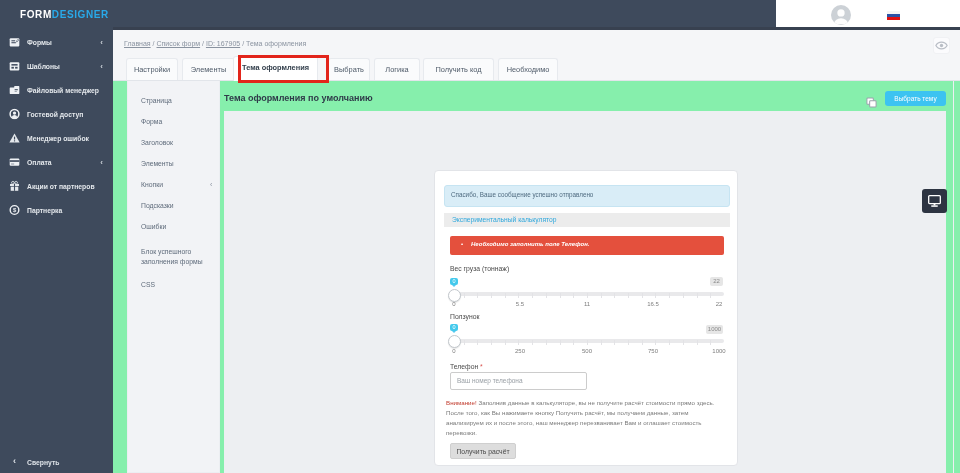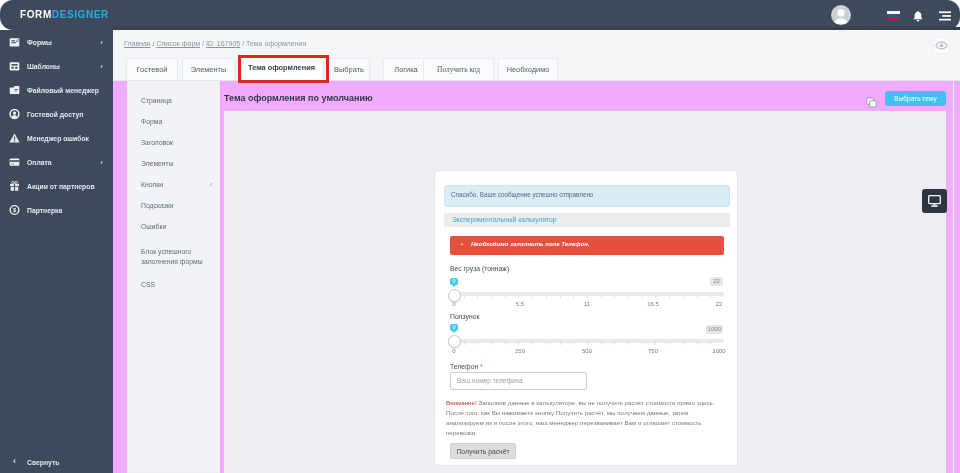--- a/index.html
+++ b/index.html
@@ -1,19 +1,19 @@
 <!DOCTYPE html>
 <html><head>
 <meta charset="utf-8">
 <style>
 * { margin:0; padding:0; box-sizing:border-box; }
 html,body { width:960px; height:473px; overflow:hidden; }
 body { font-family:"Liberation Sans", sans-serif; background:#fff; position:relative; }
 
-#header { position:absolute; left:0; top:0; width:960px; height:30px; background:#3e4a5c; z-index:5;border-radius:13px; }
+#header { position:absolute; left:0; top:0; width:776px; height:30px; background:#3e4a5c; z-index:5; }
 #logo { position:absolute; left:20px; top:9px; font-size:10px; font-weight:bold; letter-spacing:0.6px; color:#fff; }
 #logo span { color:#29a9e9; }
 
 #sidebar { position:absolute; left:0; top:30px; width:113px; height:443px; background:#3e4a5c; z-index:4; }
 .side-item { position:absolute; left:0; width:113px; height:24px; color:#e4e8ec; font-size:6.8px; font-weight:bold; }
 .side-item .ico { position:absolute; left:9px; top:50%; transform:translateY(-50%); width:11px; height:11px; }
 .side-item .lbl { position:absolute; left:27px; top:50%; transform:translateY(-50%); white-space:nowrap; }
 .side-item .chev { position:absolute; right:10px; top:50%; transform:translateY(-50%); font-size:8px; font-weight:bold; color:#cdd3da; }
 #collapse { position:absolute; left:0; top:424px; width:113px; height:19px; color:#dfe4e9; font-size:6.8px; font-weight:bold; }
 #collapse .chev2 { position:absolute; left:13px; top:2px; font-size:9px; }
@@ -22,21 +22,21 @@
 #main { position:absolute; left:113px; top:30px; width:847px; height:443px; background:#f5f6f8; }
 #crumbs { position:absolute; left:11px; top:10px; font-size:7px; color:#8a93a0; white-space:nowrap; }
 #crumbs a { color:#8a93a0; text-decoration:underline; }
 #eyebox { position:absolute; left:820px; top:7px; width:17px; height:17px; background:#fbfbfd; border:1px solid #f0f1f4; border-radius:3px; }
 
 .tab { position:absolute; top:28px; height:22px; background:#fafbfc; border:1px solid #e7eaee; border-bottom:none; border-radius:3px 3px 0 0; font-size:7.4px; color:#4e5a68; text-align:center; line-height:21px; }
 #tabrow-line { position:absolute; left:0; top:50px; width:847px; height:1px; background:#e2e5ea; }
 .tab.active { background:#fff; color:#333f4c; font-weight:bold; top:26px; height:25px; z-index:3; border-color:#e7eaee; }
 #redbox { position:absolute; left:125px; top:25px; width:91px; height:28px; border:3px solid #e2251b; z-index:6; }
 
-#content { position:absolute; left:0px; top:51px; width:847px; height:392px; background:#f0abfc; }
+#content { position:absolute; left:0px; top:51px; width:847px; height:392px; background:#86efac; }
 #submenu { position:absolute; left:14px; top:0px; width:93px; height:392px; background:#f2f3f6; border:1px solid #eceef2; border-top:none; }
 .sm-item { position:absolute; left:13px; color:#5f6b7b; font-size:6.8px; white-space:nowrap; }
 .sm-chev { position:absolute; left:82px; color:#8a93a0; font-size:7px; }
 #heading { position:absolute; left:111px; top:12px; font-size:9px; font-weight:bold; color:#2f3b49; }
 #copyicon { position:absolute; left:753px; top:13px; width:10px; height:10px; }
 #themebtn { position:absolute; left:772px; top:10px; width:61px; height:15px; background:#3cc3f1; border-radius:3px; color:#fff; font-size:6.5px; text-align:center; line-height:15px; }
 #preview { position:absolute; left:111px; top:30px; width:722px; height:362px; background:#edeff2; }
 
 #panel { position:absolute; left:210px; top:59px; width:304px; height:296px; background:#fff; border:1px solid #e2e4e8; border-radius:4px; }
 .alert-info { position:absolute; left:9px; top:14px; width:286px; height:22px; background:#d9edf7; border:1px solid #c6e4f2; border-radius:3px; color:#4f6b80; font-size:6.3px; line-height:18px; padding-left:6px; }
@@ -165,26 +165,26 @@
     </div>
 </div>
 <div id="main">
   <div id="crumbs"><a>Главная</a> / <a>Список форм</a> / <a>ID: 167905</a> / Тема оформления</div>
   <div id="eyebox">
     <svg width="15" height="15" viewBox="0 0 16 16" style="position:absolute;left:0px;top:0px;">
         <path d="M8 4.5 C11 4.5 13.2 6.5 14 8 C13.2 9.5 11 11.5 8 11.5 C5 11.5 2.8 9.5 2 8 C2.8 6.5 5 4.5 8 4.5z" fill="none" stroke="#b9bec6" stroke-width="1.3"></path>
         <circle cx="8" cy="8" r="1.8" fill="#b9bec6"></circle>
       </svg>
   </div>
-  <div class="tab" style="left:13px; width:52px;">Гостевой</div>
+  <div class="tab" style="left:13px; width:52px;">Настройки</div>
   <div class="tab" style="left:69px; width:53px;">Элементы</div>
-  <div class="tab active" style="left:126px; width:85px;">Тема оформления</div>
+  <div class="tab active" style="left:120px; width:85px;">Тема оформления</div>
   <div class="tab" style="left:215px; width:42px;">Выбрать</div>
-  <div class="tab" style="left:261px; width:46px;margin-left:9px;">Логика</div>
-  <div class="tab" style="left:310px; width:71px;font-family:Liberation Serif, serif;">Получить код</div>
+  <div class="tab" style="left:261px; width:46px;">Логика</div>
+  <div class="tab" style="left:310px; width:71px;">Получить код</div>
   <div class="tab" style="left:385px; width:60px;">Необходимо</div>
   <div id="tabrow-line"></div>
   <div id="redbox"></div>
   <div id="content">
     <div id="submenu">
       <div class="sm-item" style="top:16px;">Страница</div>
       <div class="sm-item" style="top:37px;">Форма</div>
       <div class="sm-item" style="top:58px;">Заголовок</div>
       <div class="sm-item" style="top:79px;">Элементы</div>
       <div class="sm-item" style="top:100px;">Кнопки</div>

